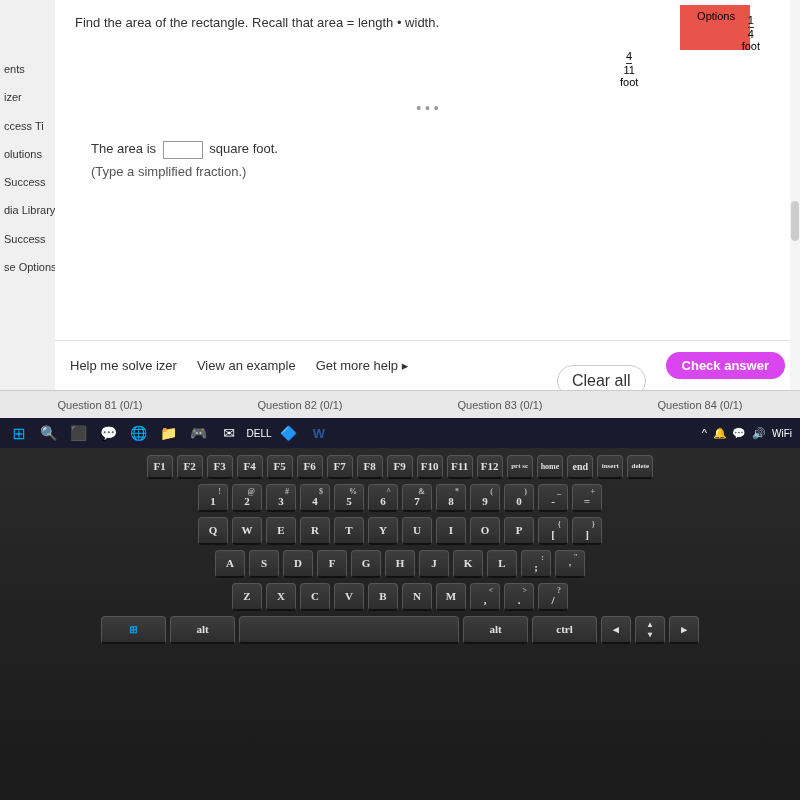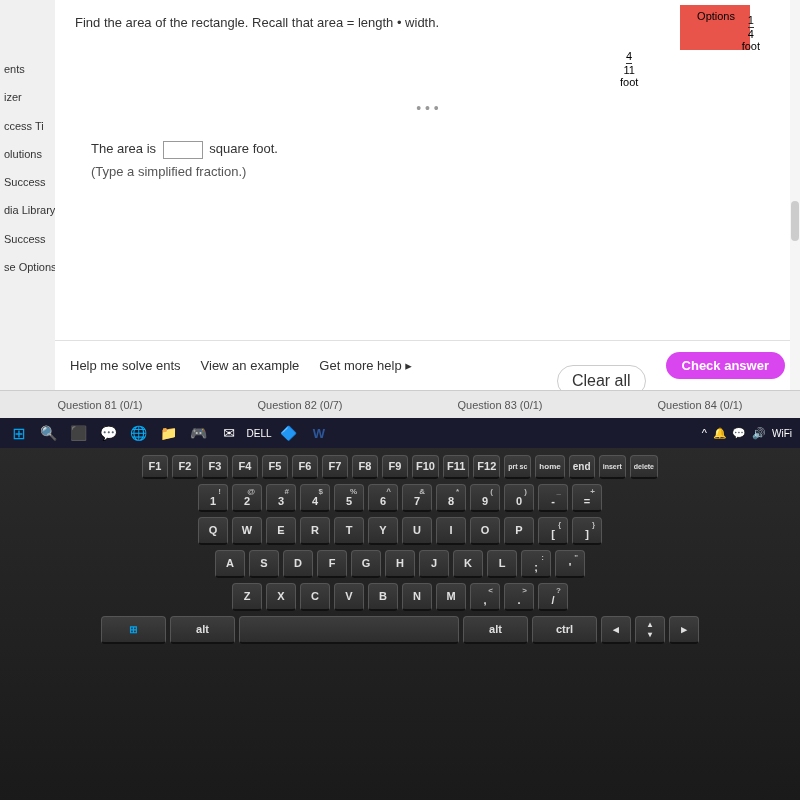--- a/index.html
+++ b/index.html
@@ -251,20 +251,21 @@
     }
 
     .keyboard-area {
       position: absolute;
       top: 443px;
       left: 0;
       right: 0;
       bottom: 0;
       background: linear-gradient(to bottom, #2a2a2a, #1a1a1a);
       padding: 12px 0;
+      font-family: Liberation Serif, serif;
     }
 
     
     .kb-row {
       display: flex;
       justify-content: center;
       gap: 4px;
       margin-bottom: 5px;
     }
 
@@ -395,36 +396,36 @@
             <span>The area is</span>
             <span class="answer-input"></span>
             <span>square foot.</span>
           </div>
           <div class="answer-sub">(Type a simplified fraction.)</div>
         </div>
       </div>
     </div>
 
     <div class="bottom-toolbar">
-      <a class="toolbar-link">Help me solve ents</a>
+      <a class="toolbar-link">Help me solve izer</a>
       <a class="toolbar-link">View an example</a>
       <span class="get-more-help">Get more help ▸</span>
       <div class="spacer"></div>
       <button class="clear-all-btn">Clear all</button>
       <button class="check-answer-btn">Check answer</button>
     </div>
 
     <div class="scrollbar">
       <div class="scrollbar-thumb"></div>
     </div>
   </div>
 
   <div class="question-nav" style="top:390px; height:28px; position:absolute; width:800px;">
     <span class="question-nav-item">Question 81 (0/1)</span>
-    <span class="question-nav-item">Question 82 (0/7)</span>
+    <span class="question-nav-item">Question 82 (0/1)</span>
     <span class="question-nav-item">Question 83 (0/1)</span>
     <span class="question-nav-item">Question 84 (0/1)</span>
   </div>
 
   <div class="taskbar" style="top:418px; height:30px;">
     <div class="taskbar-icon windows">⊞</div>
     <div class="taskbar-icon">🔍</div>
     <div class="taskbar-icon">⬛</div>
     <div class="taskbar-icon" style="color:#6264a7;">💬</div>
     <div class="taskbar-icon" style="color:#0078d4;">🌐</div>

